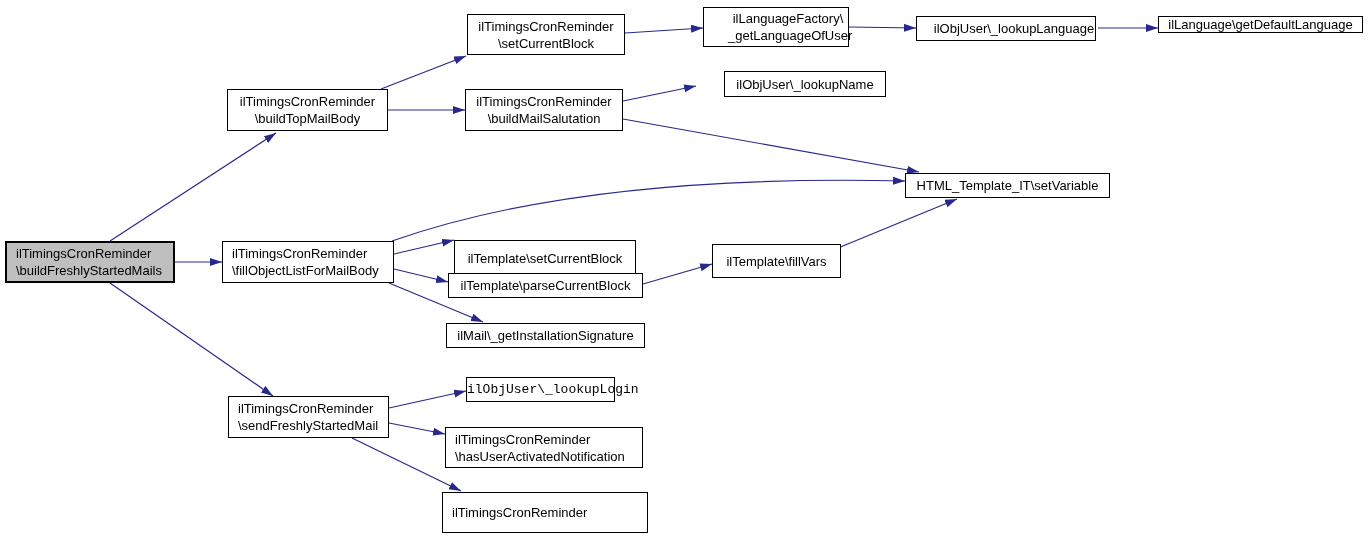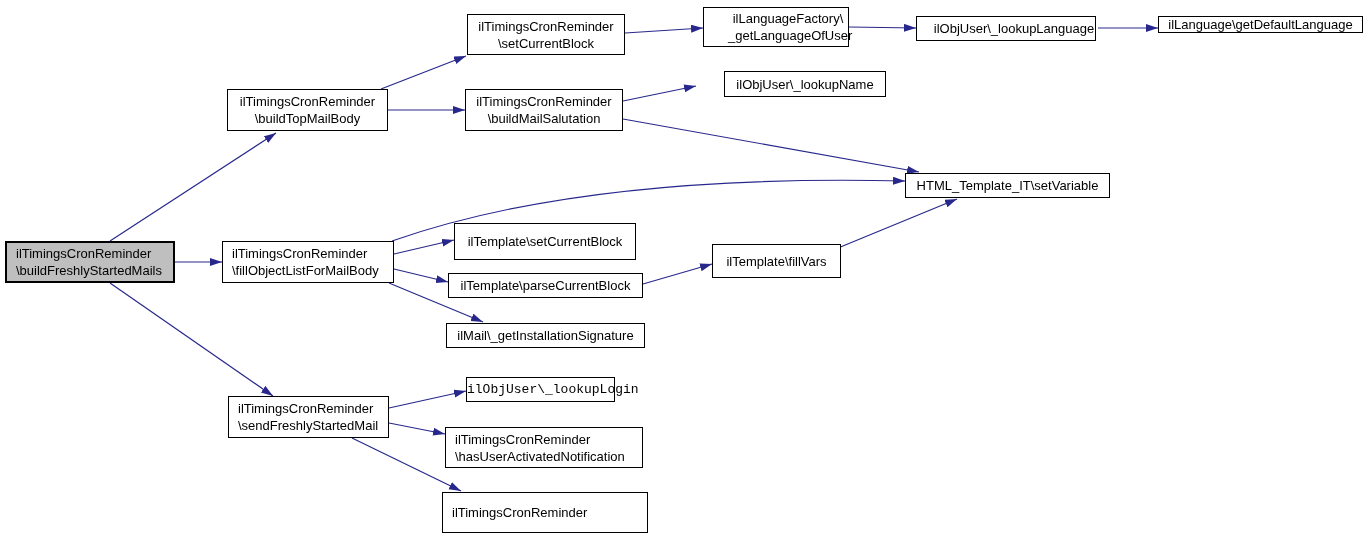--- a/index.html
+++ b/index.html
@@ -102,21 +102,21 @@
       <div class="node" style="left: 696px; top: 71px; width: 162px; height: 26px; margin-left: 28px;">
         <span>ilObjUser\_lookupName</span>
       </div>
       <div class="node" style="left: 905px; top: 173px; width: 205px; height: 25px;">
         <span>HTML_Template_IT\setVariable</span>
       </div>
       <div class="node left" style="left: 222px; top: 241px; width: 172px; height: 42px;">
         <span>ilTimingsCronReminder</span>
         <span>\fillObjectListForMailBody</span>
       </div>
-      <div class="node" style="left: 454px; top: 223px; width: 182px; height: 37px;">
+      <div class="node" style="left: 454px; top: 240px; width: 182px; height: 37px;">
         <span>ilTemplate\setCurrentBlock</span>
       </div>
       <div class="node" style="left: 448px; top: 273px; width: 195px; height: 25px;">
         <span>ilTemplate\parseCurrentBlock</span>
       </div>
       <div class="node" style="left: 446px; top: 323px; width: 199px; height: 25px;">
         <span>ilMail\_getInstallationSignature</span>
       </div>
       <div class="node" style="left: 712px; top: 244px; width: 129px; height: 34px;">
         <span>ilTemplate\fillVars</span>

